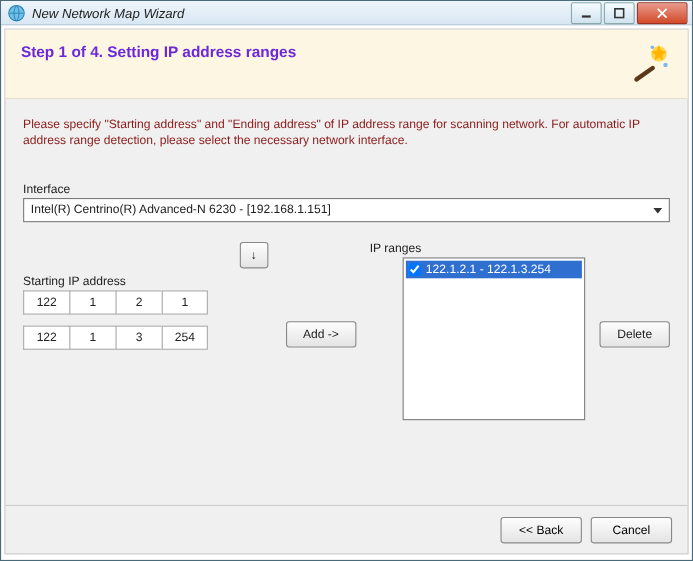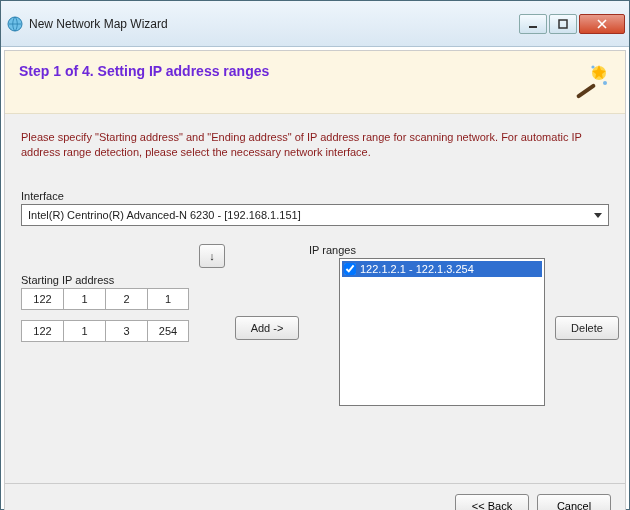--- a/index.html
+++ b/index.html
@@ -1,18 +1,18 @@
 <!DOCTYPE html>
 <html><head>
 <meta charset="utf-8">
 <style>
   * { box-sizing: border-box; font-family: "Segoe UI", Tahoma, sans-serif; }
   body { margin: 0; background: #5a7a8a; width: 630px; height: 510px; overflow: hidden; }
   .window { width: 630px; height: 510px; background: #fff; border: 1px solid #4a6a7a; box-shadow: 0 0 8px rgba(0,0,0,.3); }
-  .titlebar { height: 46px; background: linear-gradient(#eef5fb, #d9e7f3); display: flex; align-items: center; padding: 0 0 0 6px; border-bottom: 1px solid #b0c4d4; }
+  .titlebar { height: 22px; background: linear-gradient(#eef5fb, #d9e7f3); display: flex; align-items: center; padding: 0 0 0 6px; border-bottom: 1px solid #b0c4d4; font-style: italic; }
   .titlebar .app-icon { width: 16px; height: 16px; margin-right: 6px; display: inline-flex; align-items: center; justify-content: center; }
   .titlebar .title { font-size: 12px; color: #222; flex: 1; }
   .win-controls { display: flex; height: 20px; margin-right: 4px; }
   .win-btn { width: 28px; height: 20px; margin-left: 2px; border: 1px solid #8aa; background: linear-gradient(#f5fbff,#d0e3ef); display: flex; align-items: center; justify-content: center; font-size: 10px; color: #333; border-radius: 2px; }
   .win-btn.close { width: 46px; background: linear-gradient(#e89a8a,#d24a2a); border-color: #a03020; color: #fff; }
   .content { height: calc(100% - 30px); background: #f0f0f0; border: 1px solid #ccc; margin: 3px; display: flex; flex-direction: column; }
   .header-band { background: #fdf6e3; padding: 12px 14px; display: flex; align-items: flex-start; justify-content: space-between; border-bottom: 1px solid #e6dfc8; }
   .header-band .step-title { font-size: 14px; font-weight: bold; color: #6d28d9; }
   .header-band .wizard-icon { width: 40px; height: 38px; }
   .body { flex: 1; padding: 10px 16px 0 16px; font-size: 11px; color: #222; position: relative; }
@@ -23,21 +23,21 @@
   .lower { display: flex; margin-top: 18px; gap: 10px; align-items: flex-start; }
   .ip-col { width: 190px; padding-top: 30px; }
   .oct-row { display: flex; gap: 0; margin-top: 2px; margin-bottom: 10px; }
   .oct { width: 42px; height: 22px; border: 1px solid #aaa; background: #fff; text-align: center; font-size: 11px; line-height: 20px; border-right: none; }
   .oct:last-child { border-right: 1px solid #aaa; }
   .swap-col { width: 30px; display: flex; align-items: flex-end; padding-bottom: 34px; }
   .swap-btn { width: 26px; height: 24px; border: 1px solid #888; background: linear-gradient(#fdfdfd,#e4e4e4); display: flex; align-items: center; justify-content: center; font-size: 11px; border-radius: 3px; }
   .mid-col { width: 70px; display: flex; align-items: flex-start; justify-content: center; padding-top: 72px; }
   .btn { height: 24px; border: 1px solid #888; background: linear-gradient(#fdfdfd,#e4e4e4); font-size: 11px; padding: 0 10px; border-radius: 3px; display: inline-flex; align-items: center; justify-content: center; min-width: 64px; }
   .ranges-col { flex: 1; }
-  .ranges-box { width: 206px; height: 148px; border: 1px solid #7a7a7a; background: #fff; padding: 2px; margin-left: 30px; }
+  .ranges-box { width: 166px; height: 148px; border: 1px solid #7a7a7a; background: #fff; padding: 2px; margin-left: 30px; }
   .range-item { display: flex; align-items: center; height: 16px; background: #2f6fd0; color: #fff; font-size: 11px; padding-left: 2px; }
   .range-item input[type=checkbox] { width: 12px; height: 12px; margin: 0 4px 0 0; }
   .range-item .rng-text { background: #2f6fd0; }
   .del-col { width: 68px; display: flex; align-items: flex-start; padding-top: 72px; justify-content: flex-end; }
   .footer { height: 44px; border-top: 1px solid #ccc; display: flex; align-items: center; justify-content: flex-end; padding: 0 14px; gap: 8px; }
   .footer .btn { min-width: 74px; }
   .btn.default { border: 2px solid #3a8fe0; background: linear-gradient(#f2f9ff,#d6ecff); }
 </style>
 </head>
 <body>

